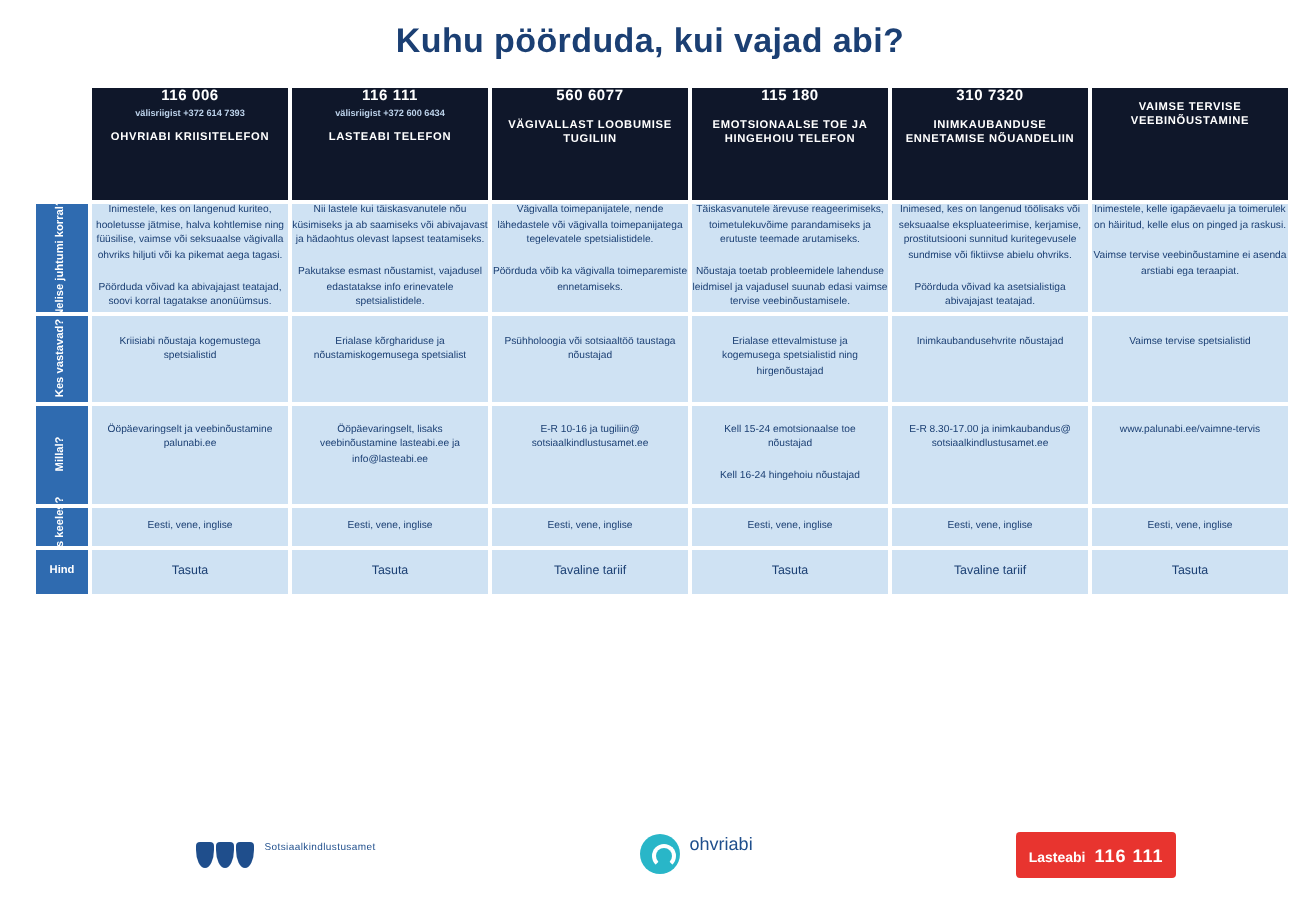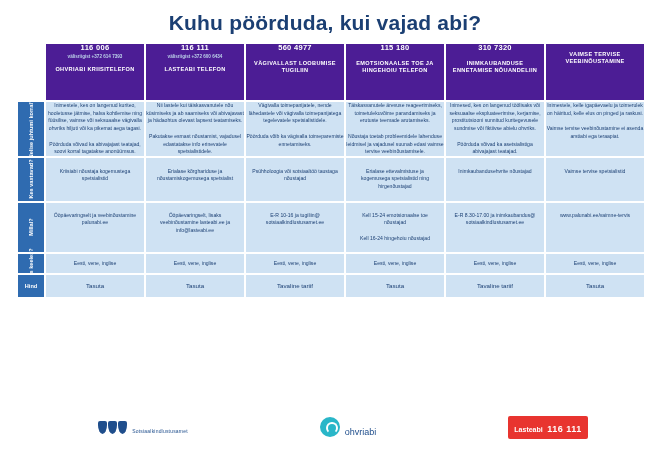--- a/index.html
+++ b/index.html
@@ -8,21 +8,21 @@
     width:650px; height:459px;
     background:#ffffff;
     font-family:"Liberation Sans", sans-serif;
     color:#1b3f73;
     overflow:hidden;
   }
   .page { position:relative; width:650px; height:459px; }
 
   .title {
     text-align:center;
-    font-size:21px;
+    font-size:17px;
     font-weight:bold;
     color:#1b3f73;
     padding-top:11px;
     letter-spacing:0.2px;
   }
 
   .table-wrap {
     position:absolute;
     left:16px; top:42px;
     width:618px;
@@ -36,21 +36,21 @@
   table.grid td, table.grid th {
     vertical-align:top;
     padding:0;
   }
 
   
   .corner { width:26px; background:#ffffff; border:none; }
 
   
   .hcol {
-    background:#4c1d95;
+    background:#0f172a;
     color:#ffffff;
     text-align:center;
     padding:5px 3px 6px 3px;
     height:56px;
   }
   .hcol .num {
     font-size:7.5px;
     font-weight:bold;
     letter-spacing:0.3px;
     line-height:1.15;
@@ -115,21 +115,21 @@
     width:650px;
     height:48px;
   }
   .logos {
     display:flex;
     align-items:center;
     justify-content:center;
     gap:96px;
     height:48px;
   }
-  .logo-block { display:flex; align-items:flex-end; gap:5px;margin-left:36px; }
+  .logo-block { display:flex; align-items:flex-start; gap:5px;margin-left:36px; }
 
   .shield-row { display:flex; gap:1px; }
   .shield {
     width:9px; height:13px;
     background:#1f4e8c;
     border-radius:2px 2px 50% 50% / 2px 2px 70% 70%;
   }
   .logo1-text {
     font-size:5px;
     color:#1f4e8c;
@@ -192,21 +192,21 @@
           <div class="name">OHVRIABI KRIISITELEFON</div>
         </th>
 
         <th class="hcol">
           <div class="num">116 111</div>
           <div class="sub">välisriigist +372 600 6434</div>
           <div class="name">LASTEABI TELEFON</div>
         </th>
 
         <th class="hcol">
-          <div class="num">560 4977</div>
+          <div class="num">560 6077</div>
           <div class="sub"></div>
           <div class="name">VÄGIVALLAST LOOBUMISE TUGILIIN</div>
         </th>
 
         <th class="hcol">
           <div class="num">115 180</div>
           <div class="sub"></div>
           <div class="name">EMOTSIONAALSE TOE JA HINGEHOIU TELEFON</div>
         </th>
 

